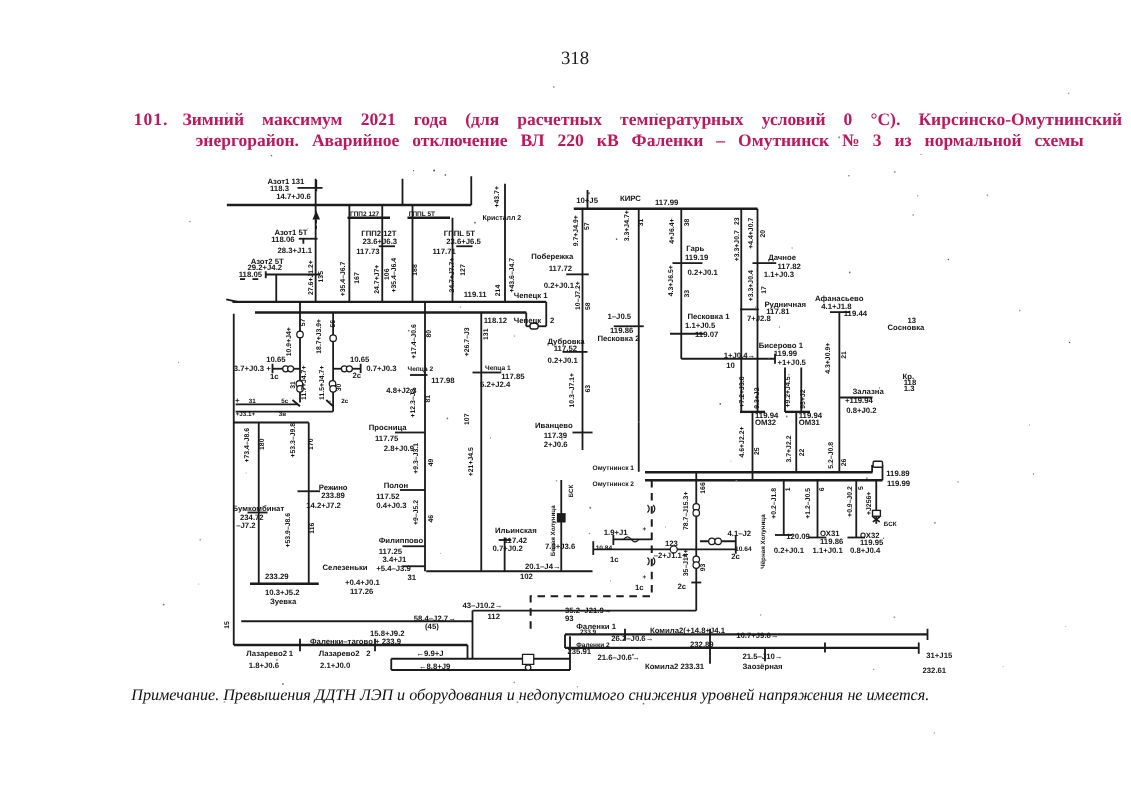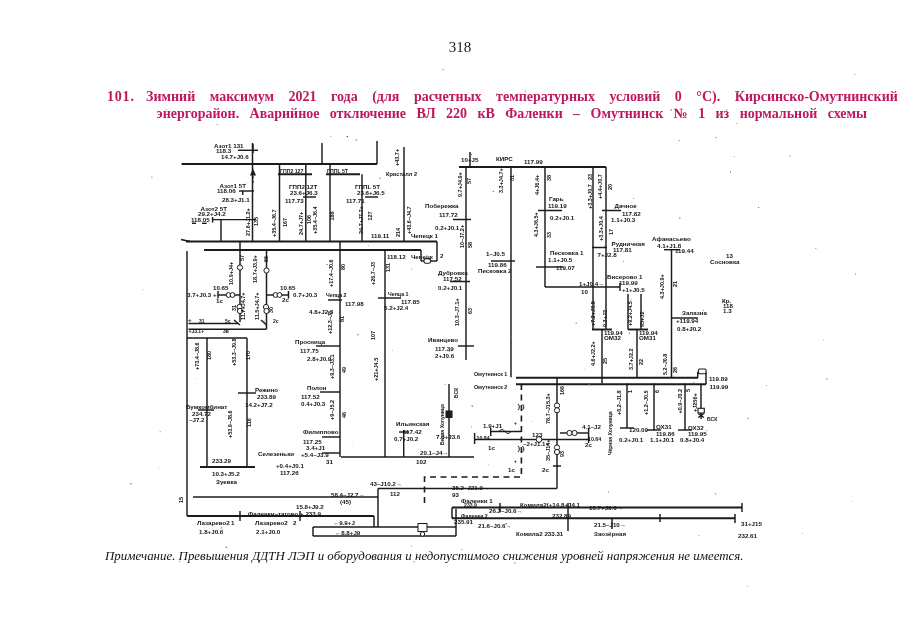--- a/index.html
+++ b/index.html
@@ -8,21 +8,21 @@
 .title .num{position:absolute;left:0;top:0;letter-spacing:0.8px;}
 .title .body{margin-left:39px;text-align:right;}
 .title .l1{word-spacing:11px;}
 .title .l2{word-spacing:6.9px;}
 .note{position:absolute;left:105px;top:549px;font-size:12.9px;color:#111;font-style:italic;}
 </style></head>
 <body>
 <div class="pageno">318</div>
 <div class="title">
     <span class="num">101.</span>
-    <div class="body"><span class="l1">Зимний максимум 2021 года (для расчетных температурных условий 0 °С). Кирсинско-Омутнинский</span><br><span class="l2">энергорайон. Аварийное отключение ВЛ 220 кВ Фаленки – Омутнинск № 1 из нормальной схемы</span></div>
+    <div class="body"><span class="l1">Зимний максимум 2021 года (для расчетных температурных условий 0 °С). Кирсинско-Омутнинский</span><br><span class="l2">энергорайон. Аварийное отключение ВЛ 220 кВ Фаленки – Омутнинск № 3 из нормальной схемы</span></div>
   </div>
 <svg width="905" height="640" viewBox="0 0 905 640" style="position:absolute;left:0;top:0">
 <filter id="b" x="-5%" y="-5%" width="110%" height="110%">
       <feGaussianBlur stdDeviation="0.32"></feGaussianBlur>
     </filter>
 <g filter="url(#b)">
 <g stroke="#1a1a1a" stroke-width="1.45" stroke-linecap="butt" fill="none">
 <line x1="238" y1="150.3" x2="258" y2="150.3"></line>
 <line x1="253" y1="144" x2="253" y2="153"></line>
 <line x1="239" y1="191" x2="254" y2="191"></line>

